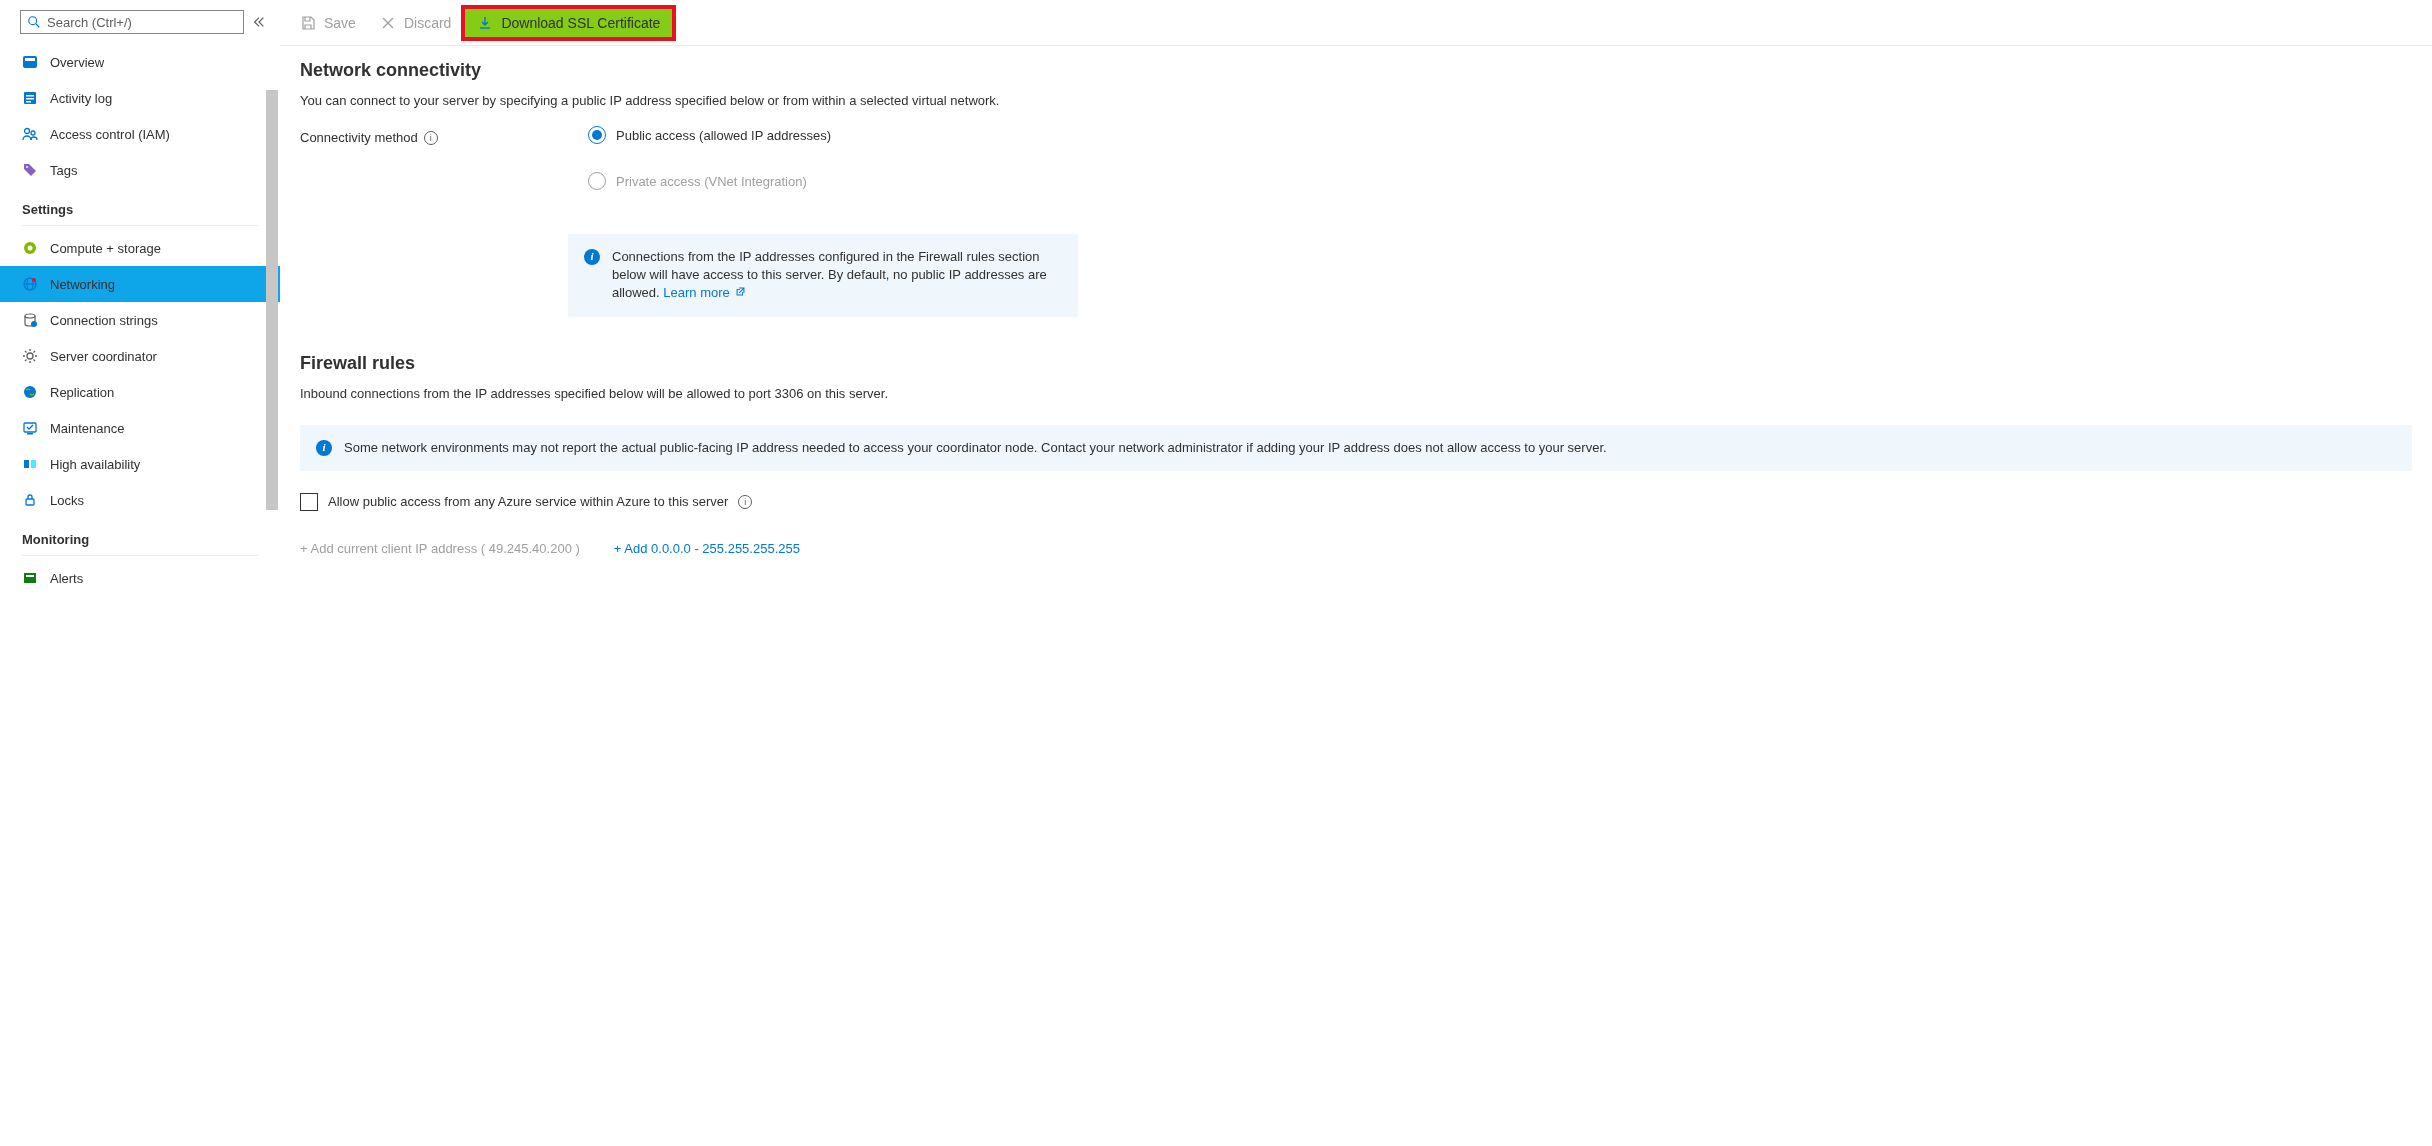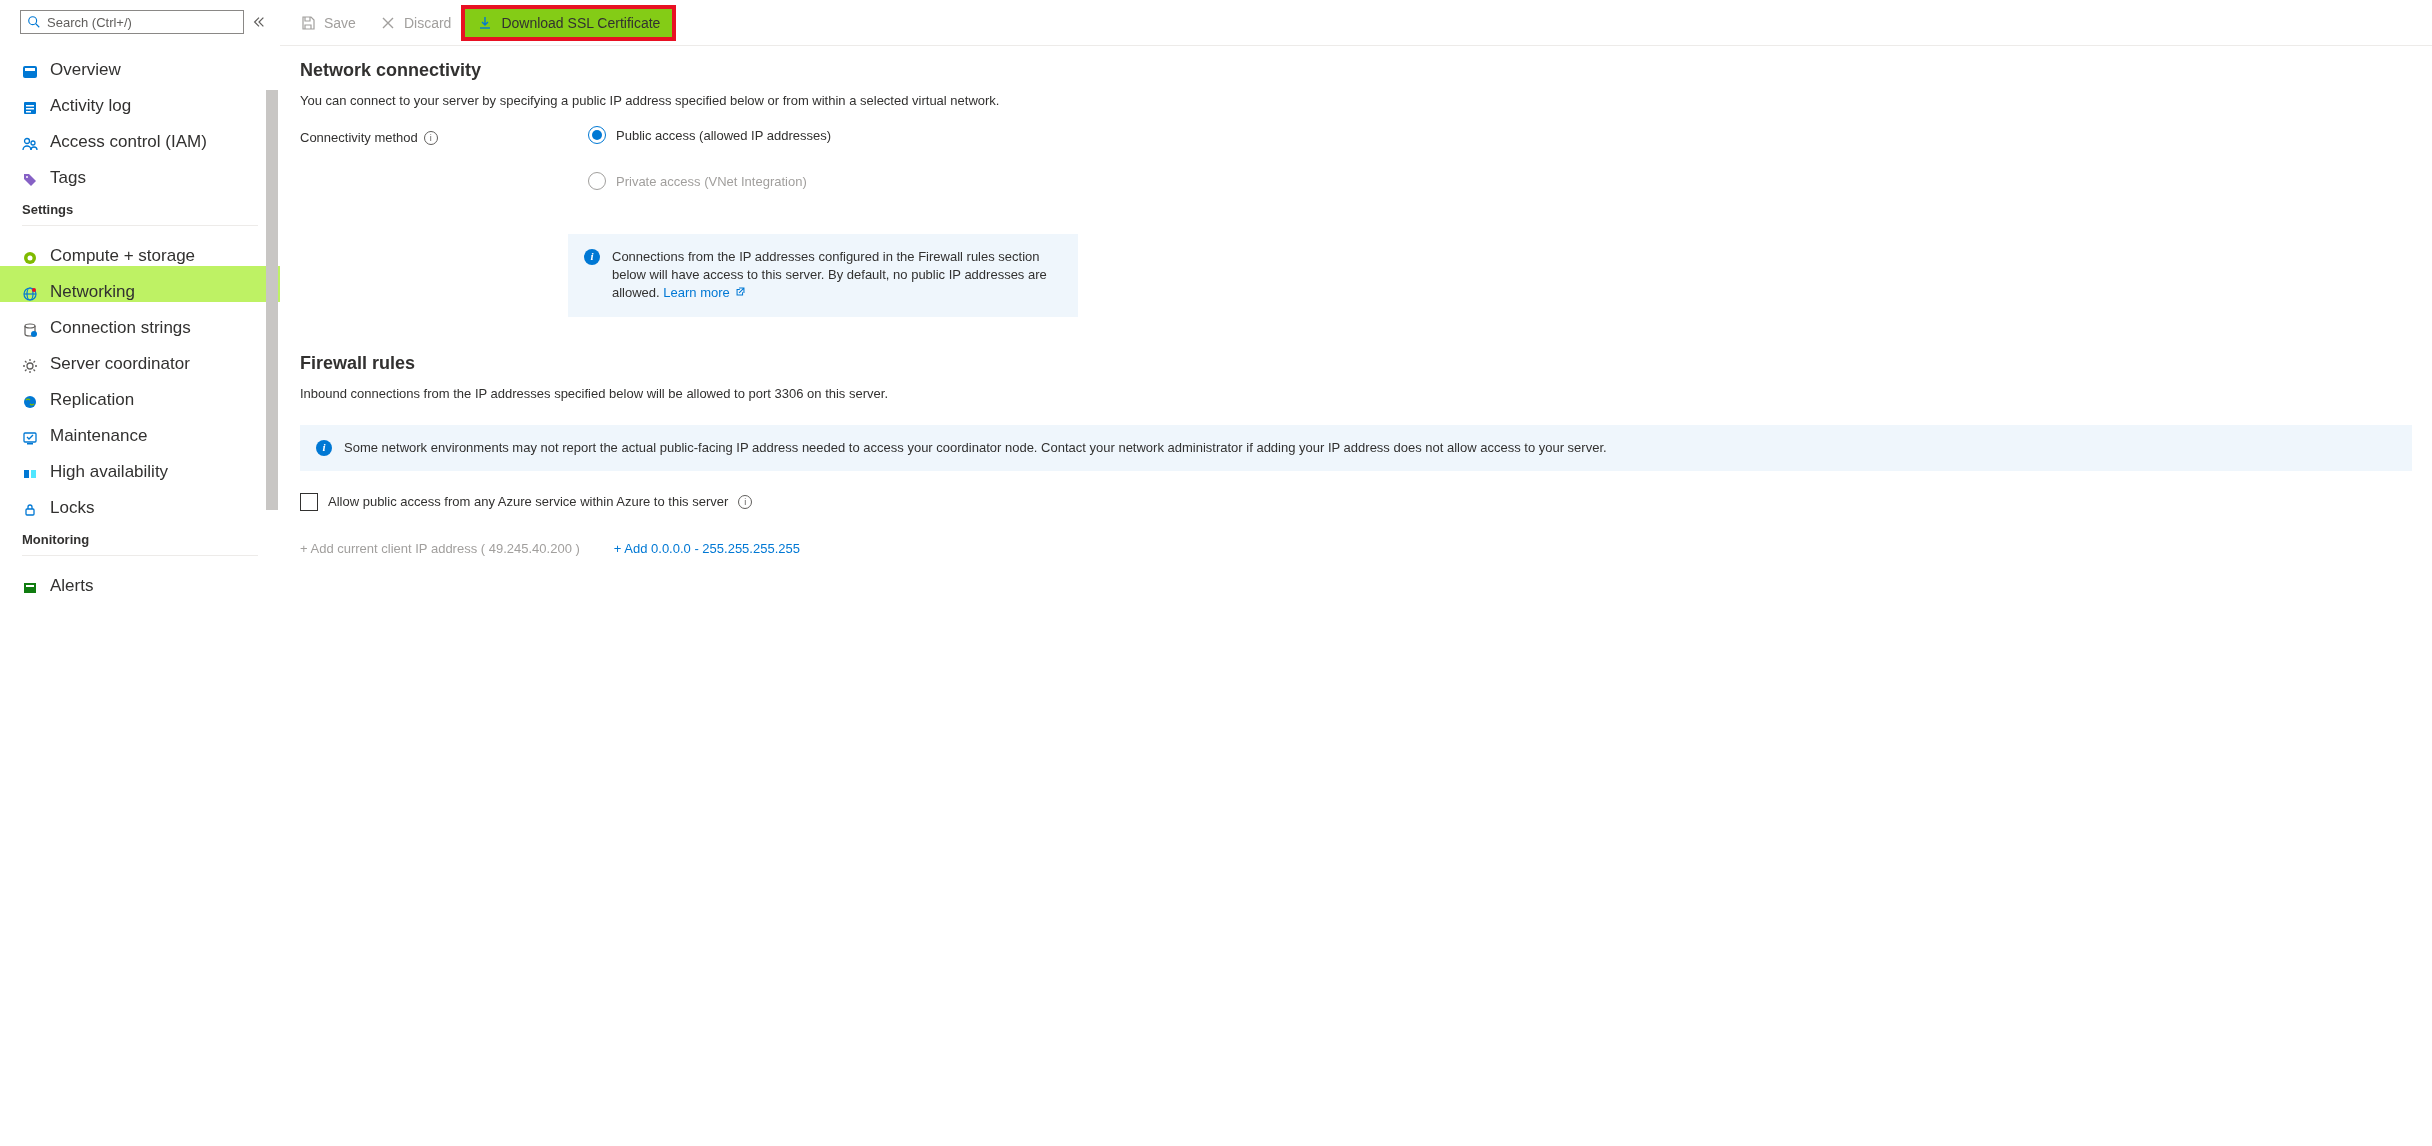--- a/index.html
+++ b/index.html
@@ -6,22 +6,22 @@
   html, body { height: 100%; width: 100%; font-family: "Segoe UI", Arial, sans-serif; font-size: 13px; color: #323130; background: #fff; }
   .root { display: flex; width: 100%; height: 100%; }
   
   .sidebar { width: 280px; border-right: 0px solid #edebe9; display:flex; flex-direction:column; position:relative; }
   .search-row { display:flex; align-items:center; padding: 10px 12px 6px 20px; gap:6px; }
   .search-box { flex:1 1 auto; display:flex; align-items:center; border:1px solid #8a8886; height:24px; padding:8px 6px; gap:6px; color:#605e5c; font-size:13px; background:#fff; }
   .search-box svg { flex:0 0 auto; }
   .collapse-btn { width:18px; height:18px; display:flex; align-items:center; justify-content:center; color:#605e5c; cursor:pointer; }
   .nav-scroll { position:relative; flex:1 1 auto; overflow:hidden; }
   .nav-list { padding-top:4px; }
-  .nav-item { display:flex; align-items:flex-end; height:36px; padding-left:22px; gap:12px; cursor:pointer; font-size:17px; color:#323130; }
-  .nav-item.selected { background:#bef264; }
+  .nav-item { display:flex; align-items:center; height:36px; padding-left:22px; gap:12px; cursor:pointer; font-size:13px; color:#323130; }
+  .nav-item.selected { background:#0ea5e9; }
   .nav-icon { width:16px; height:16px; display:flex; align-items:center; justify-content:center; }
   .section-header { font-size:13px; font-weight:600; padding: 14px 22px 6px 22px; color:#323130; }
   .section-divider { border:none; border-top:1px solid #edebe9; margin: 2px 22px 4px 22px; }
   .fake-scrollbar { position:absolute; right:2px; top:50px; width:12px; height:420px; background:#c8c6c4; border-radius:0; }
   
   .main { flex:1 1 auto; overflow:hidden; display:flex; flex-direction:column; }
   .toolbar { display:flex; align-items:center; height:46px; border-bottom:1px solid #edebe9; padding-left:8px; }
   .toolbar-btn { display:flex; align-items:center; gap:8px; padding:0 12px; height:100%; font-size:14px; cursor:pointer; }
   .toolbar-btn.disabled { color:#a19f9d; cursor:default; }
   .toolbar-btn .tlabel { }

